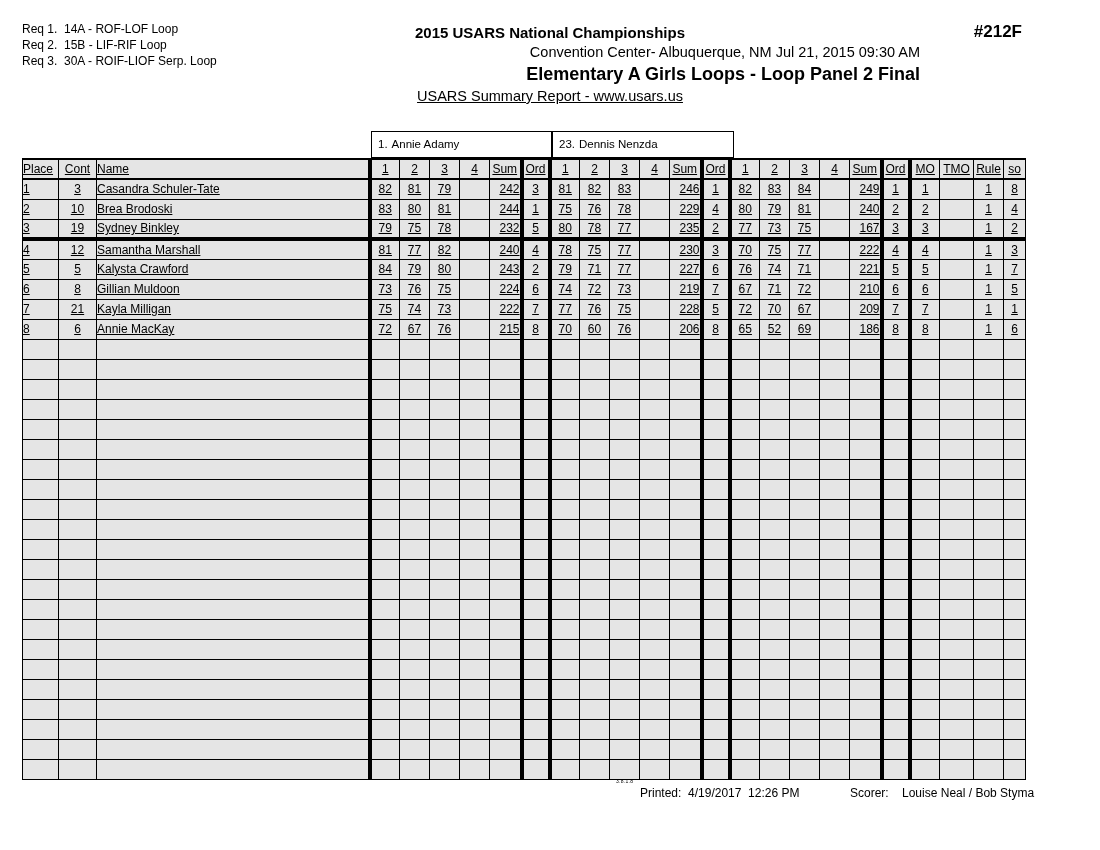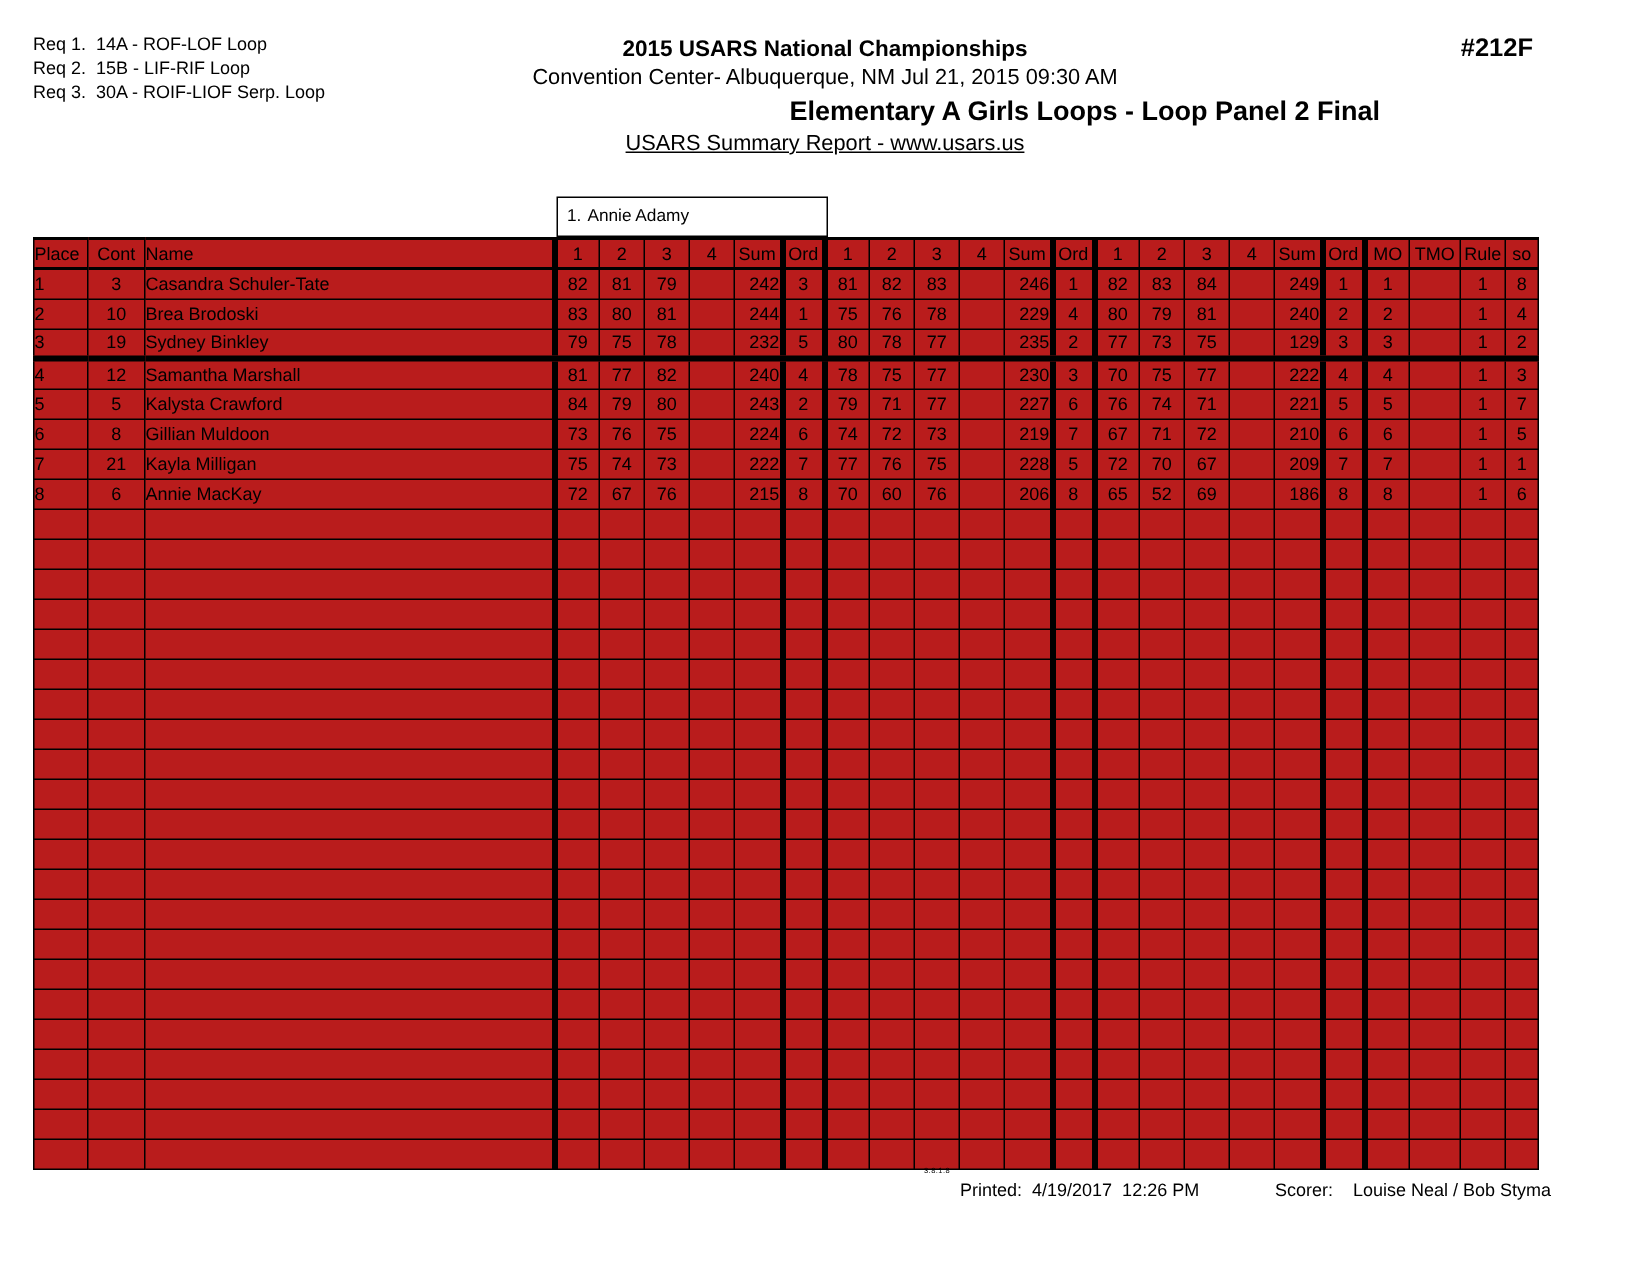--- a/index.html
+++ b/index.html
@@ -37,20 +37,21 @@
   }
   #titles .t-main {
     font-size: 15px;
     font-weight: bold;
     line-height: 21px;
     letter-spacing: 0px;
   }
   #titles .t-venue {
     font-size: 14.5px;
     line-height: 19px;
+    text-align: right;
   }
   #titles .t-event {
     font-size: 18px;
     font-weight: bold;
     line-height: 24px;
     text-align: right;
   }
   #titles .t-report {
     font-size: 14.5px;
     line-height: 20px;
@@ -88,21 +89,22 @@
   }
   .judge-band .jb-num { margin-right: 4px; }
 
   
   table#grid {
     position: absolute;
     left: 22px;
     top: 158px;
     border-collapse: collapse;
     table-layout: fixed;
-    background: #b91c1c;
+    background: #e5e5e5;
+    text-decoration: underline;
   }
   table#grid td, table#grid th {
     border: 1px solid #000;
     padding: 0;
     margin: 0;
     font-weight: normal;
     font-size: 12px;
     height: 20px;
     box-sizing: border-box;
     overflow: hidden;
@@ -184,20 +186,23 @@
   <div class="t-venue">Convention Center-  Albuquerque, NM  Jul 21, 2015  09:30 AM</div>
   <div class="t-event">Elementary A Girls Loops - Loop Panel 2 Final</div>
   <div class="t-report">USARS Summary Report - www.usars.us</div>
 </div>
 
 <div id="event-code">#212F</div>
 
 <div id="judge-bands">
   <div class="judge-band" style="left:0px;width:181px;">
     <span class="jb-num">1.</span><span>Annie Adamy</span>
+  </div>
+  <div class="judge-band" style="left:181px;width:182px;">
+    <span class="jb-num">23.</span><span>Dennis Nenzda</span>
   </div>
 </div>
 
 <table id="grid">
   <colgroup>
     <col style="width:36px">
       <col style="width:38px">
       <col style="width:273px">
     <col style="width:30px">
       <col style="width:30px">
@@ -317,21 +322,21 @@
         <td class="c-score sep-left">80</td>
         <td class="c-score">78</td>
         <td class="c-score">77</td>
         <td class="c-score"></td>
         <td class="c-sum">235</td>
         <td class="c-ord sep-left sep-right">2</td>
         <td class="c-score sep-left">77</td>
         <td class="c-score">73</td>
         <td class="c-score">75</td>
         <td class="c-score"></td>
-        <td class="c-sum">129</td>
+        <td class="c-sum">167</td>
         <td class="c-ord sep-left sep-right">3</td>
         <td class="c-mo">3</td>
         <td class="c-tmo"></td>
         <td class="c-rule">1</td>
         <td class="c-so">2</td>
       </tr>
       <tr class="data-row">
         <td class="c-place">4</td>
         <td class="c-cont">12</td>
         <td class="c-name">Samantha Marshall</td>

